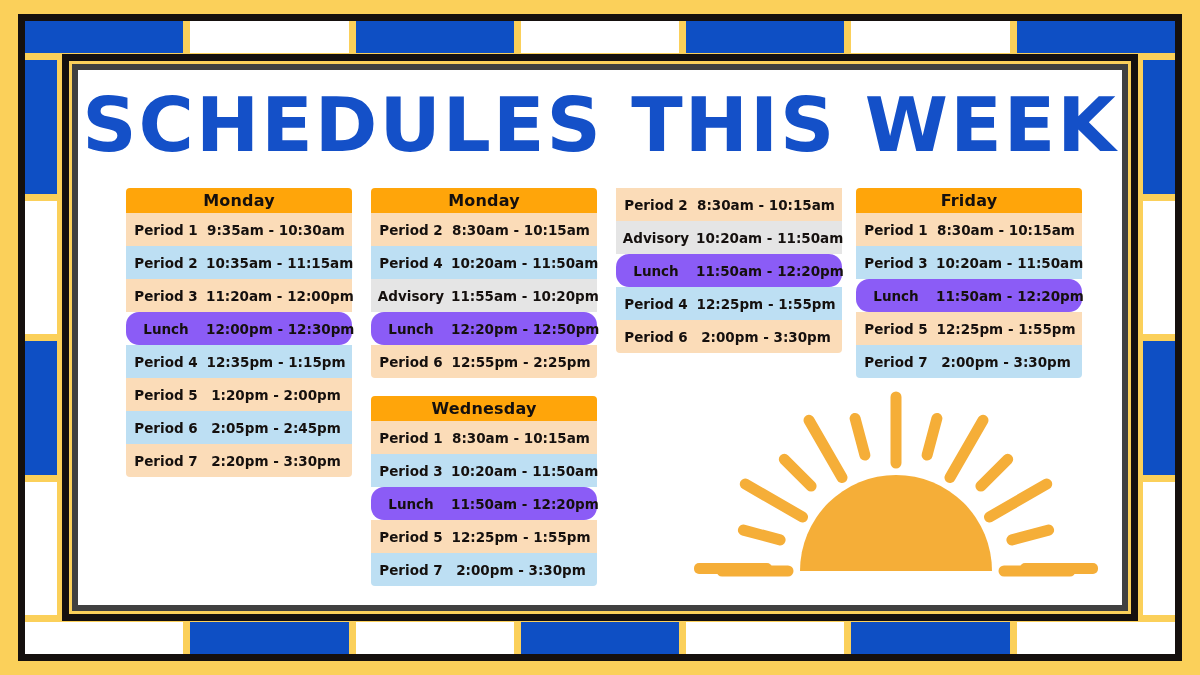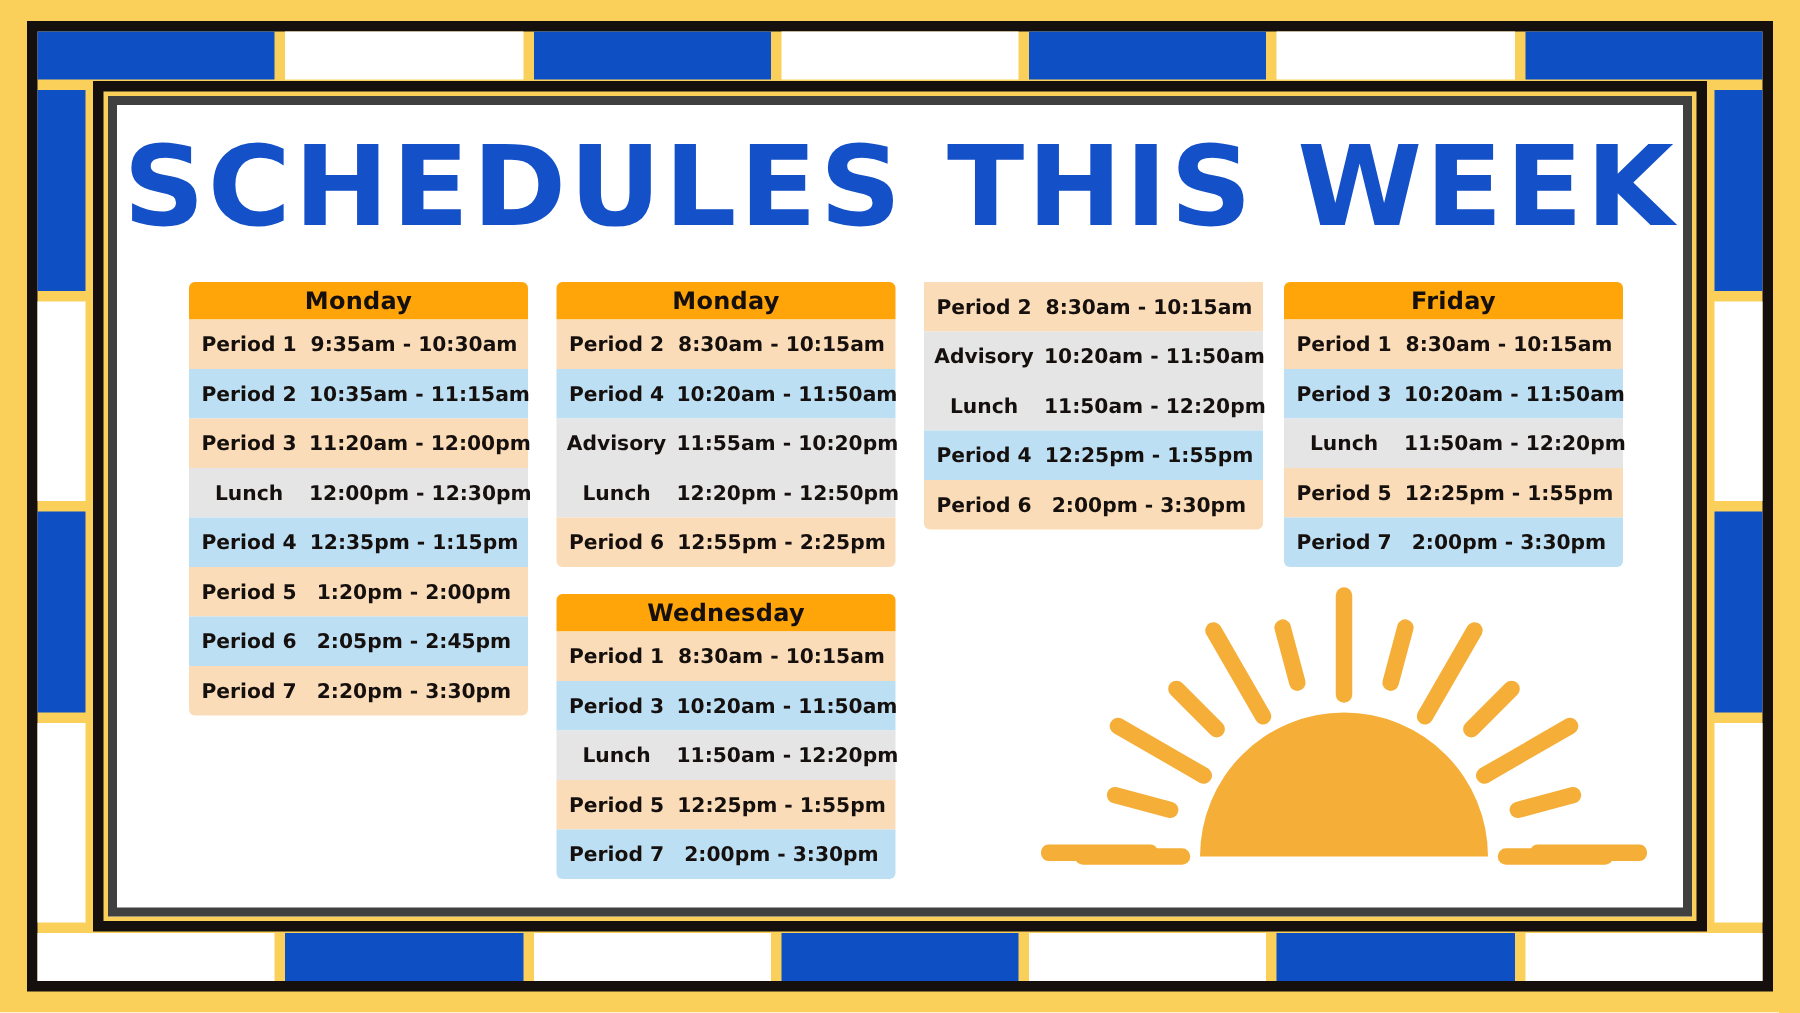--- a/index.html
+++ b/index.html
@@ -134,21 +134,21 @@
   .row .tm {
     flex: 1;
     text-align: center;
     white-space: nowrap;
     padding-right: 6px;
   }
 
   
   .c-peach  { background: #FBDCB8; }
   .c-blue   { background: #BDDFF3; }
-  .c-green  { background: #e5e5e5; }
+  .c-green  { background: #8b5cf6; border-radius: 13px; }
   .c-purple { background: #e5e5e5; }
 </style>
 </head>
 <body>
 
 <div id="poster">
 
   <div class="frame-outer">
     <div id="frame-segments">
         <div class="seg" style="left: 0px; top: 0px; width: 158.286px; height: 32px;"></div>

